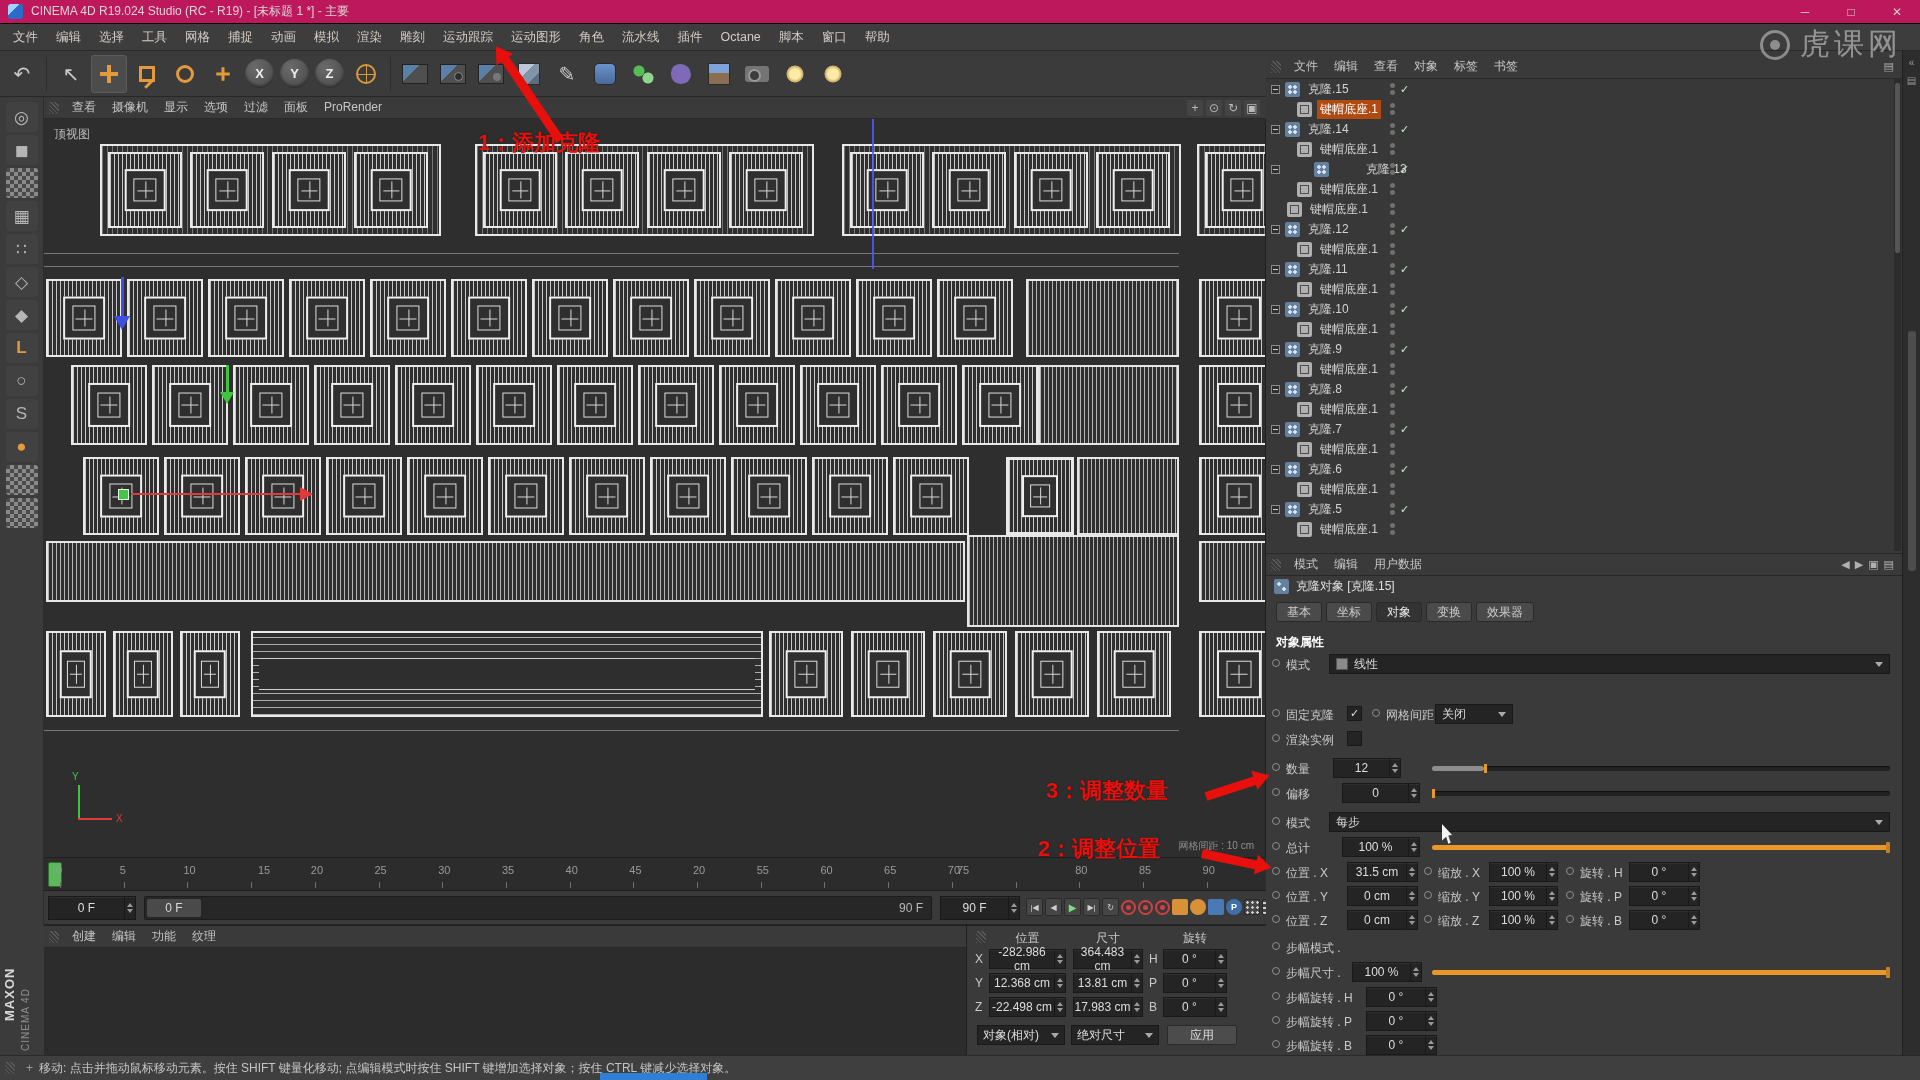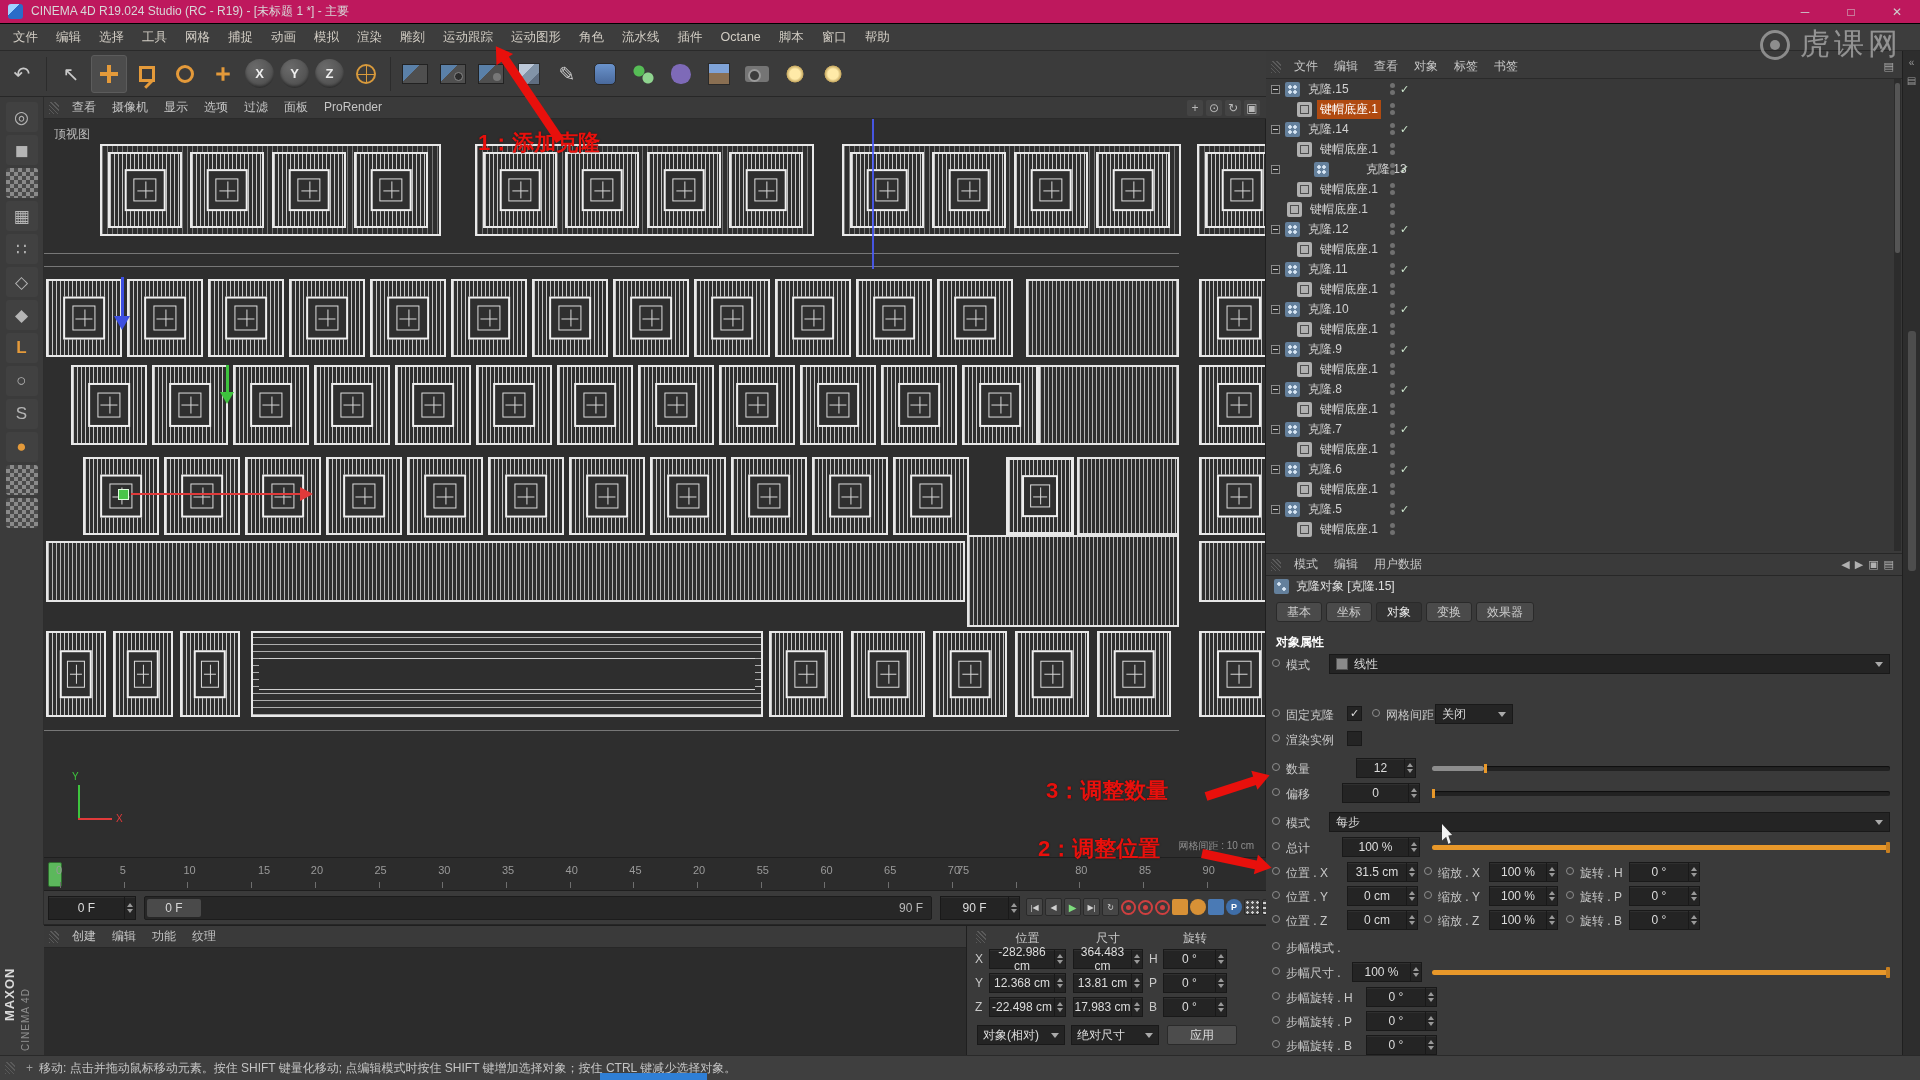--- a/index.html
+++ b/index.html
@@ -1160,21 +1160,21 @@
       </div>
   </div>
   <div class="am-row" style="top:153px">
     <span class="adot" style="left:6px"></span>
     <span class="albl" style="left:20px">渲染实例</span>
     <div class="chk" style="left:81px"></div>
   </div>
   <div class="am-row" style="top:182px">
     <span class="adot" style="left:6px"></span>
     <span class="albl" style="left:20px">数量</span>
-    <div class="afld" style="left:90px;width:60px">
+    <div class="afld" style="left:67px;width:68px">
         <span class="fv">12</span>
         <span class="spin">
           <i class="up"></i>
           <i class="dn"></i>
         </span>
       </div>
     <div class="sldr" style="left:166px;width:458px">
         <div class="sfill gray" style="width:52px"></div>
         <div class="stick" style="left:52px"></div>
       </div>

